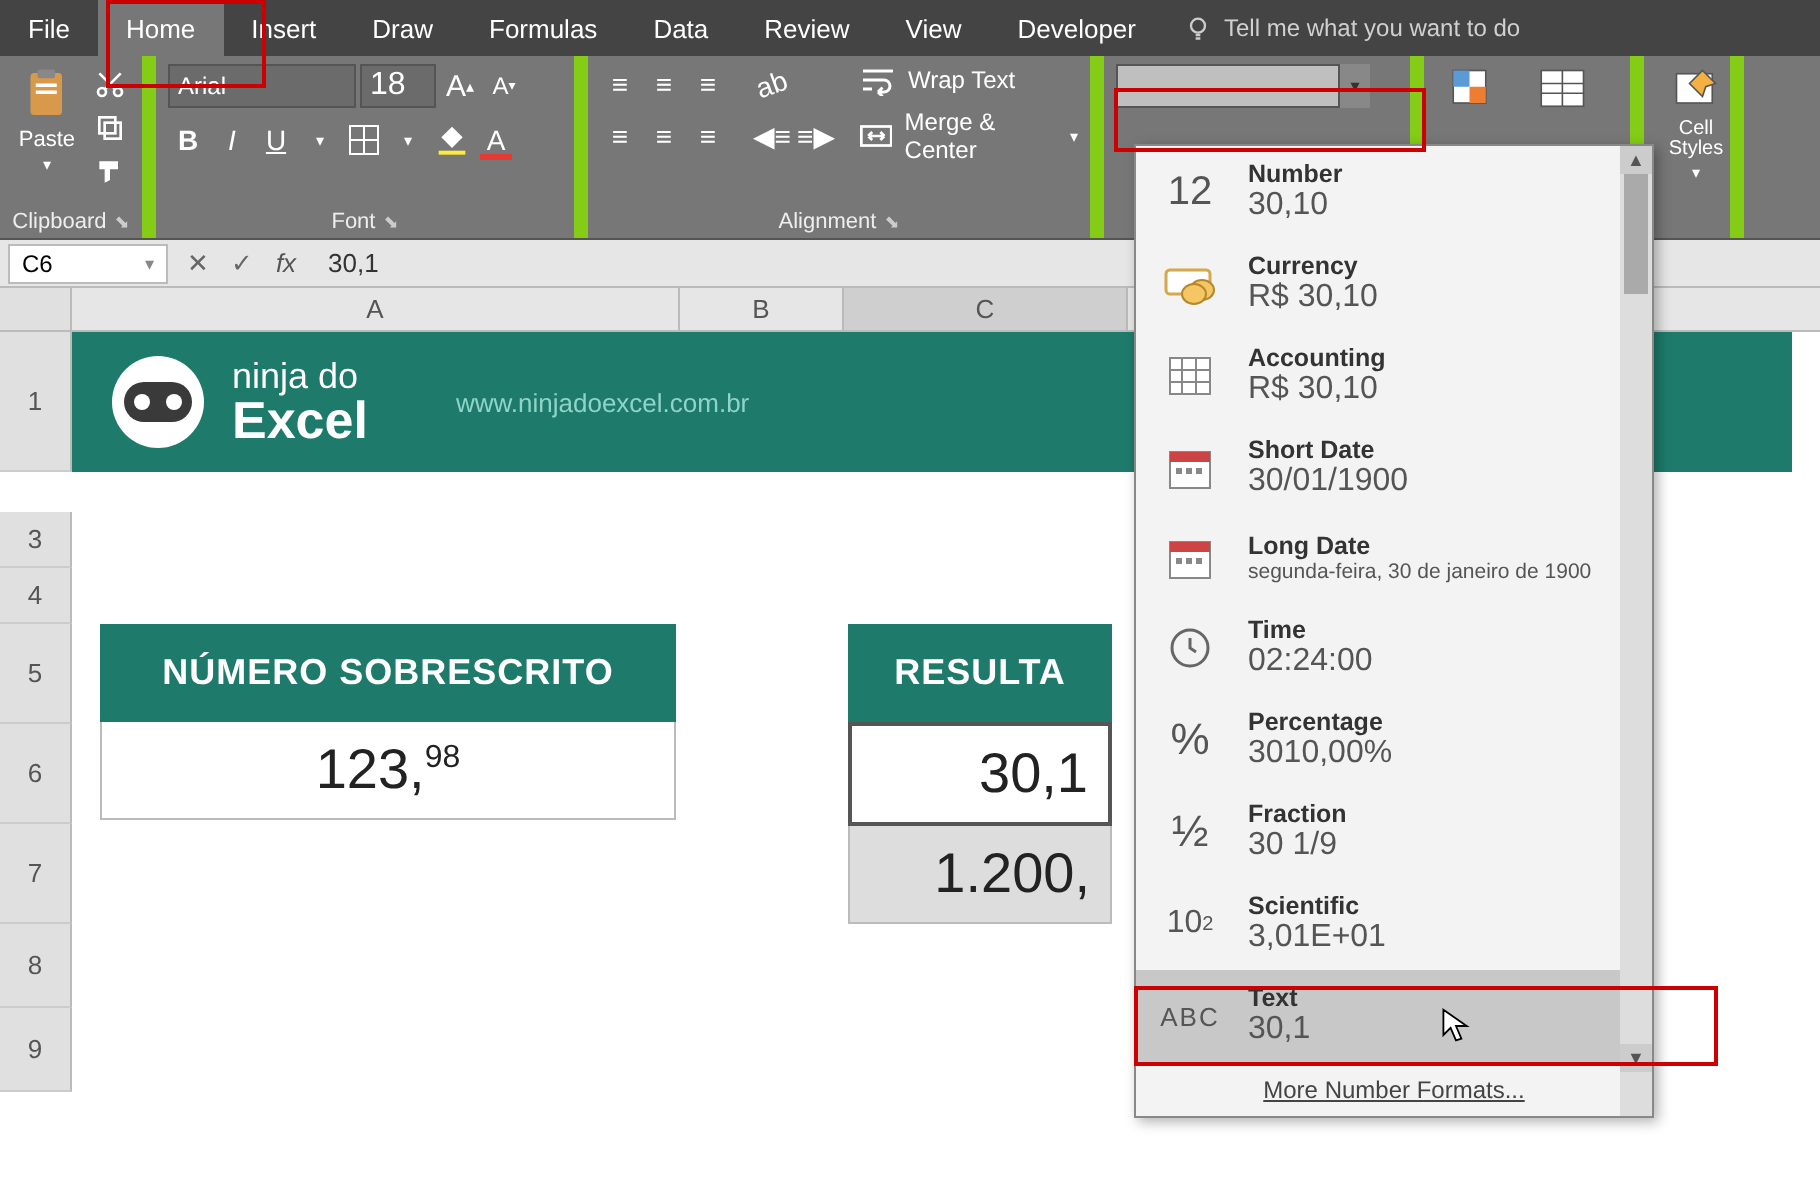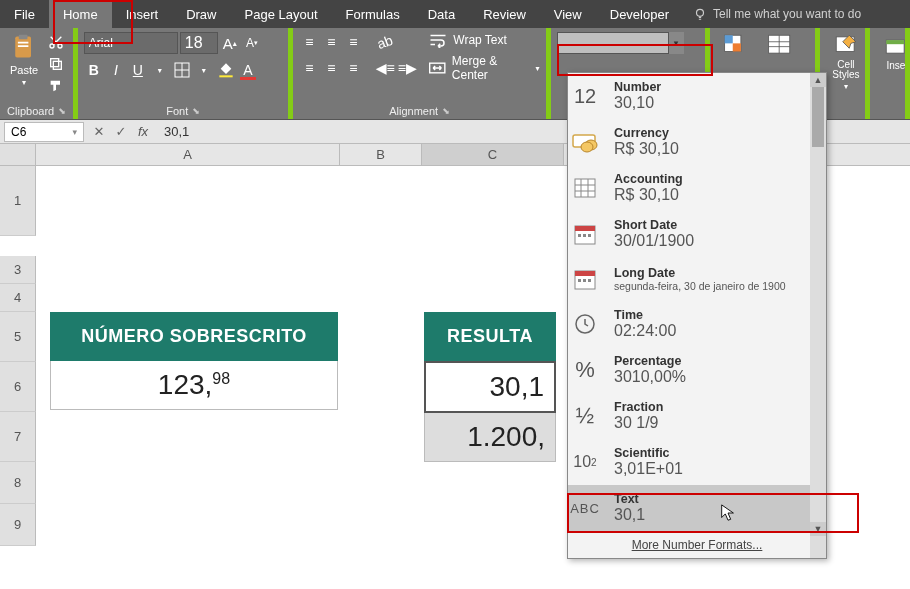--- a/index.html
+++ b/index.html
@@ -8,21 +8,21 @@
   
   .tabs { background: #444; height: 28px; display: flex; align-items: stretch; color: #fff; font-size: 13px; }
   .tab { padding: 0 14px; display: flex; align-items: center; cursor: pointer; }
   .tab.home-highlighted { background: #777; position: relative; }
   .redbox-home { position: absolute; border: 2px solid #c00; left: 53px; top: 0; width: 80px; height: 44px; pointer-events:none; z-index:50;}
   .tellme { flex: 1; display:flex; align-items:center; gap:6px; color:#d0d0d0; font-size:12px; padding-left:10px;}
   .tellme svg { width:14px; height:14px; }
 
   
   .ribbon { background: #777; height: 92px; display:flex; border-bottom:1px solid #555;}
-  .grp { border-right:5px solid #84cc16; display:flex; flex-direction:column; padding:4px 6px 2px 6px; }
+  .grp { border-right:7px solid #84cc16; display:flex; flex-direction:column; padding:4px 6px 2px 6px; }
   .grp-body { flex:1; display:flex; align-items:flex-start; gap:4px;}
   .grp-label { text-align:center; font-size:11px; color:#eee; padding-top:2px; display:flex; align-items:center; justify-content:center; gap:4px;}
   .grp-label .launcher { font-size:9px; color:#ccc; }
   .col { display:flex; flex-direction:column; gap:2px; }
   .row { display:flex; gap:2px; align-items:center;}
   
   .paste-big { width:36px; height:58px; display:flex; flex-direction:column; align-items:center; font-size:11px; color:#fff; gap:2px;}
   .paste-big svg { width:28px; height:30px;}
   
   .font-name { background:#6b6b6b; border:1px solid #555; color:#fff; height:22px; width:94px; font-size:12px; padding:0 4px;}
@@ -64,21 +64,21 @@
   .banner-url{color:#8fd4c8; font-size:13px; margin-left:30px;}
   
   .cell-block{position:absolute; left:50px;}
   .green-head{background:#1e7b6b;color:#fff; font-weight:700; font-size:18px; text-align:center; padding:14px 0; letter-spacing:0.5px;}
   .val-cell{border:1px solid #bbb; border-top:none; background:#fff; font-size:28px; font-family:Arial; text-align:center; padding:8px 0; color:#222;}
   .val-cell sup{font-size:16px; vertical-align:super;}
   .val-cell.gray{background:#ddd;}
   
   
   .dd-panel{ position:absolute; left:567px; top:72px; width:260px; background:#f3f3f3; border:1px solid #888; box-shadow:2px 2px 6px rgba(0,0,0,0.3); z-index:40;}
-  .dd-item{ display:flex; align-items:center; gap:12px; padding:7px 0; cursor:pointer; border-bottom:0;}
+  .dd-item{ display:flex; align-items:center; gap:12px; padding:7px 10px; cursor:pointer; border-bottom:0;}
   .dd-item.sel{background:#c8c8c8;}
   .dd-ico{ width:34px; height:30px; display:flex; align-items:center; justify-content:center; font-size:18px; color:#555;}
   .dd-txt .t1{font-size:12.5px; font-weight:700; color:#333;}
   .dd-txt .t2{font-size:16px; color:#555;}
   .dd-more{ text-align:center; font-size:12px; color:#444; padding:6px 0; cursor:pointer; text-decoration:underline; border-top:1px solid #ccc;}
   .dd-scroll{ position:absolute; right:0; top:0; width:16px; height:100%; background:#ddd;}
   .dd-scroll .bar{position:absolute; top:14px; left:2px; width:12px; height:60px; background:#aaa;}
   .dd-scroll .arr{position:absolute; left:0; width:16px; height:14px; background:#ccc; font-size:9px; text-align:center; line-height:14px; color:#555;}
   
   .redbox-text{position:absolute; left:567px; top:493px; width:292px; height:40px; border:2px solid #c00; z-index:70; pointer-events:none;}
@@ -89,21 +89,20 @@
   svg{display:block;}
 </style>
 </head>
 <body>
 
 <div class="tabs">
   <div class="tab">File</div>
   <div class="tab home-highlighted">Home</div>
   <div class="tab">Insert</div>
   <div class="tab">Draw</div>
-  <div class="tab">Page Layout</div>
   <div class="tab">Formulas</div>
   <div class="tab">Data</div>
   <div class="tab">Review</div>
   <div class="tab">View</div>
   <div class="tab">Developer</div>
   <div class="tellme">
     <svg viewBox="0 0 24 24" fill="none" stroke="#ccc" stroke-width="2">
         <circle cx="12" cy="10" r="6"></circle>
         <path d="M10 18h4M10 21h4"></path>
       </svg>
@@ -266,29 +265,20 @@
   <div class="grp" style="width:50px;">
     <div class="big-btn">
       <svg viewBox="0 0 32 32">
           <rect x="4" y="6" width="22" height="18" fill="#fff" stroke="#555"></rect>
           <path d="M20 4l8 8-6 2-2 6-8-8z" fill="#f4b042" stroke="#555"></path>
         </svg>
       <span style="font-size:10px;line-height:1;">Cell Styles</span>
       <span style="font-size:8px;">▾</span>
     </div>
   </div>
-  <div class="grp" style="width:40px;">
-    <div class="big-btn">
-      <svg viewBox="0 0 32 32">
-          <rect x="4" y="10" width="22" height="16" fill="#fff" stroke="#555"></rect>
-          <rect x="4" y="10" width="22" height="5" fill="#70ad47"></rect>
-        </svg>
-      <span>Inse</span>
-    </div>
-  </div>
 </div>
 <div class="redbox-numfmt"></div>
 
 <div class="fbar">
   <div class="namebox">
       <span>C6</span>
       <span style="margin-left:auto;font-size:9px;color:#888;">▾</span>
     </div>
   <div class="fico">✕</div>
   <div class="fico">✓</div>
@@ -308,20 +298,30 @@
 
     <div class="rh" style="top:0;height:70px;">1</div>
     <div class="rh" style="top:90px;height:28px;">3</div>
     <div class="rh" style="top:118px;height:28px;">4</div>
     <div class="rh" style="top:146px;height:50px;">5</div>
     <div class="rh" style="top:196px;height:50px;">6</div>
     <div class="rh" style="top:246px;height:50px;">7</div>
     <div class="rh" style="top:296px;height:42px;">8</div>
     <div class="rh" style="top:338px;height:42px;">9</div>
 
+    <div class="banner">
+      <div class="logo">
+          <div class="mask"></div>
+        </div>
+      <div class="banner-text">
+        <div class="l1">ninja do</div>
+        <div class="l2">Excel</div>
+      </div>
+      <div class="banner-url">www.ninjadoexcel.com.br</div>
+    </div>
 
     <div class="cell-block" style="top:146px; width:288px;">
       <div class="green-head">NÚMERO SOBRESCRITO</div>
       <div class="val-cell">
         <span>123,</span><sup>98</sup>
       </div>
     </div>
 
     <div class="cell-block" style="top:146px; left:424px; width:132px;">
       <div class="green-head" style="font-size:18px;">RESULTA</div>

